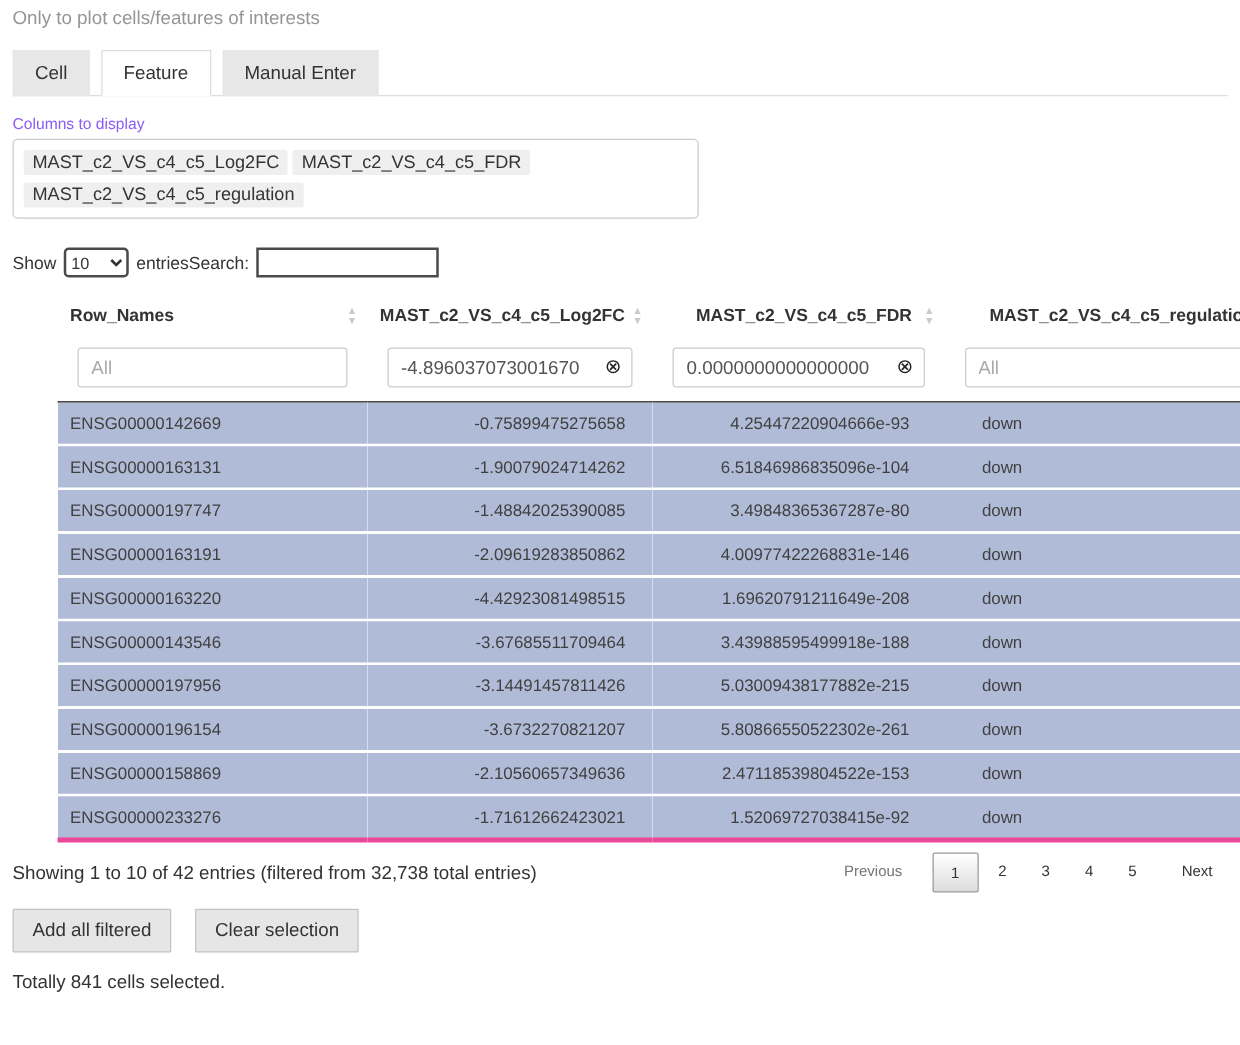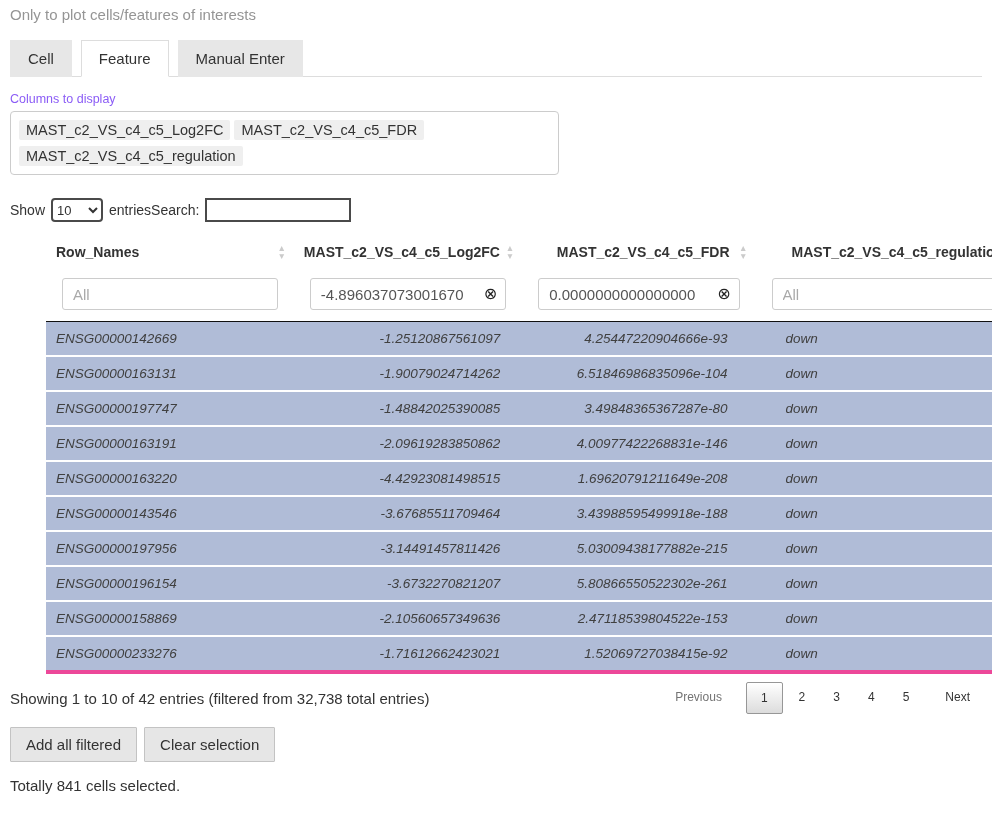--- a/index.html
+++ b/index.html
@@ -73,42 +73,42 @@
   .filter-input::placeholder { color:#a9a9a9; }
   .filter-wrap.with-clear .filter-input { padding-right:30px; white-space:nowrap; overflow:hidden; }
   .clear-icon {
     position:absolute; right:9px; top:50%; transform:translateY(-50%);
     font-size:16px; color:#222; cursor:pointer; line-height:1;
   }
 
   tbody td {
     background:#b0bcd7; font-size:13.5px; color:#404040;
     padding:9px 10px; border-bottom:2px solid #fff;
-    white-space:nowrap; overflow:hidden;font-style:italic;
+    white-space:nowrap; overflow:hidden;
   }
   tbody tr { cursor:pointer; }
   tbody tr:last-child td { border-bottom:4px solid #ec4899; }
   tbody td.ar { text-align:right; }
   tbody td:nth-child(2){ padding-right:22px; }
   tbody td:nth-child(3){ padding-right:28px; }
   tbody td:nth-child(4){ padding-left:30px; }
 
   
   .table-footer { display:flex; justify-content:space-between; align-items:center; margin-top:8px; }
   .entries-info { font-size:15px; color:#333; }
   .paginate { display:flex; font-size:12px; }
   .page-btn { padding:8px 12px; margin-left:4px; color:#333; cursor:pointer; }
   .page-btn.prev { color:#747474; margin-right:8px; }
   .page-btn.current {
     border:1px solid #979797; border-radius:2px; padding:8px 14px;
     background:linear-gradient(to bottom,#ffffff 0%,#dcdcdc 100%);
   }
   .page-btn.next { margin-left:12px; }
 
-  .action-buttons { display:flex; gap:7px; margin-top:13px; }
+  .action-buttons { display:flex; gap:19px; margin-top:13px; }
   .btn {
     font-size:15px; color:#333; background:#e6e6e6;
     border:1px solid #c3c3c3; border-radius:1px;
     padding:8px 15px; cursor:pointer; font-family:inherit;
   }
 
   .status-line { font-size:15px; color:#333; margin:15px 0 0; }
 </style>
 </head>
 <body>
@@ -202,21 +202,21 @@
         <td>
           <div class="filter-wrap">
             <input type="text" class="filter-input" placeholder="All" style="">
           </div>
         </td>
       </tr>
     </thead>
     <tbody>
       <tr>
         <td>ENSG00000142669</td>
-        <td class="ar">-1.25120867561097</td>
+        <td class="ar">-0.75899475275658</td>
         <td class="ar">4.25447220904666e-93</td>
         <td>down</td>
       </tr>
       <tr>
         <td>ENSG00000163131</td>
         <td class="ar">-1.90079024714262</td>
         <td class="ar">6.51846986835096e-104</td>
         <td>down</td>
       </tr>
       <tr>

